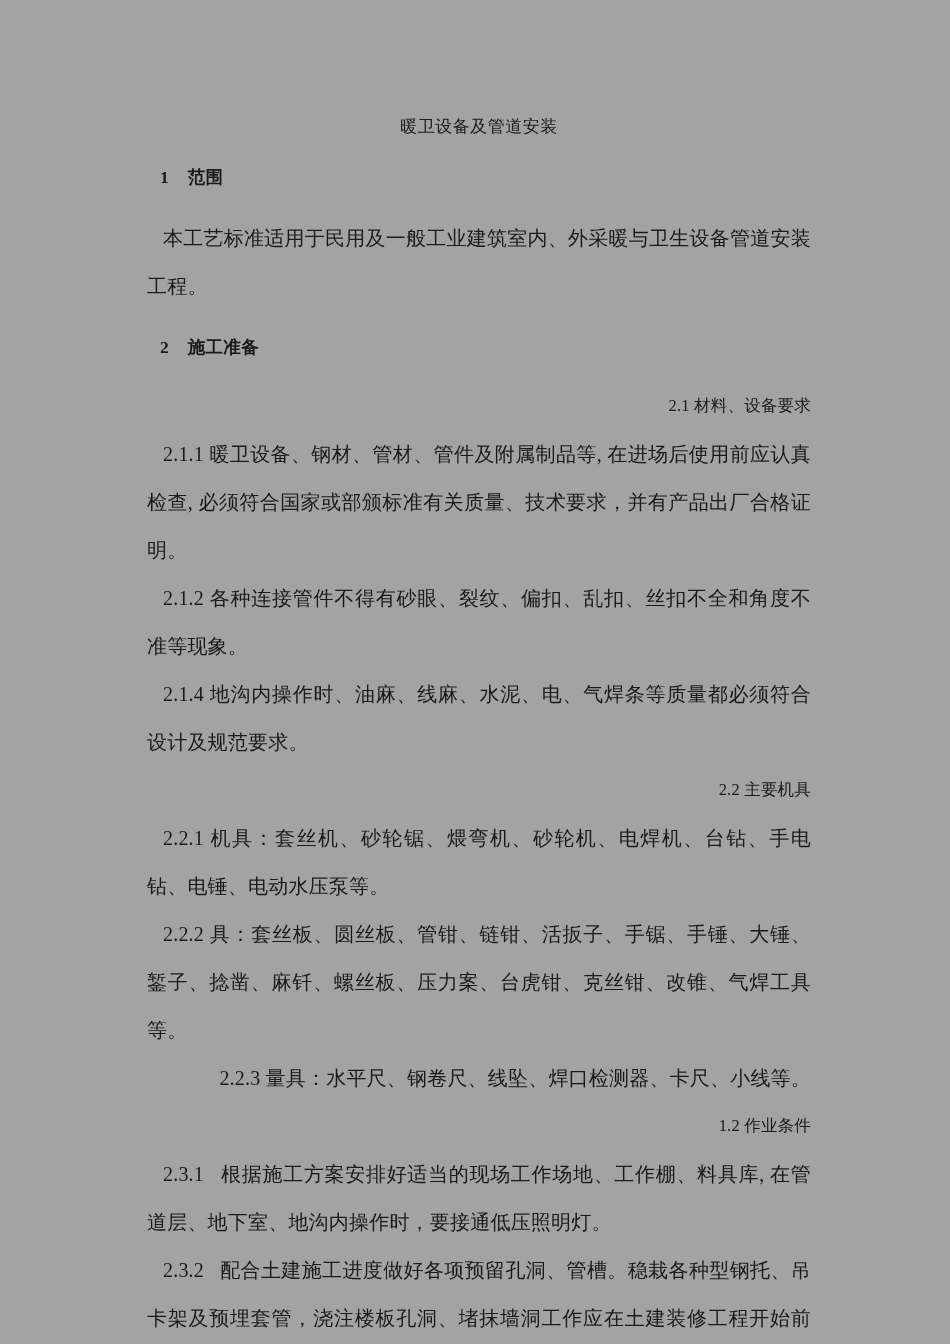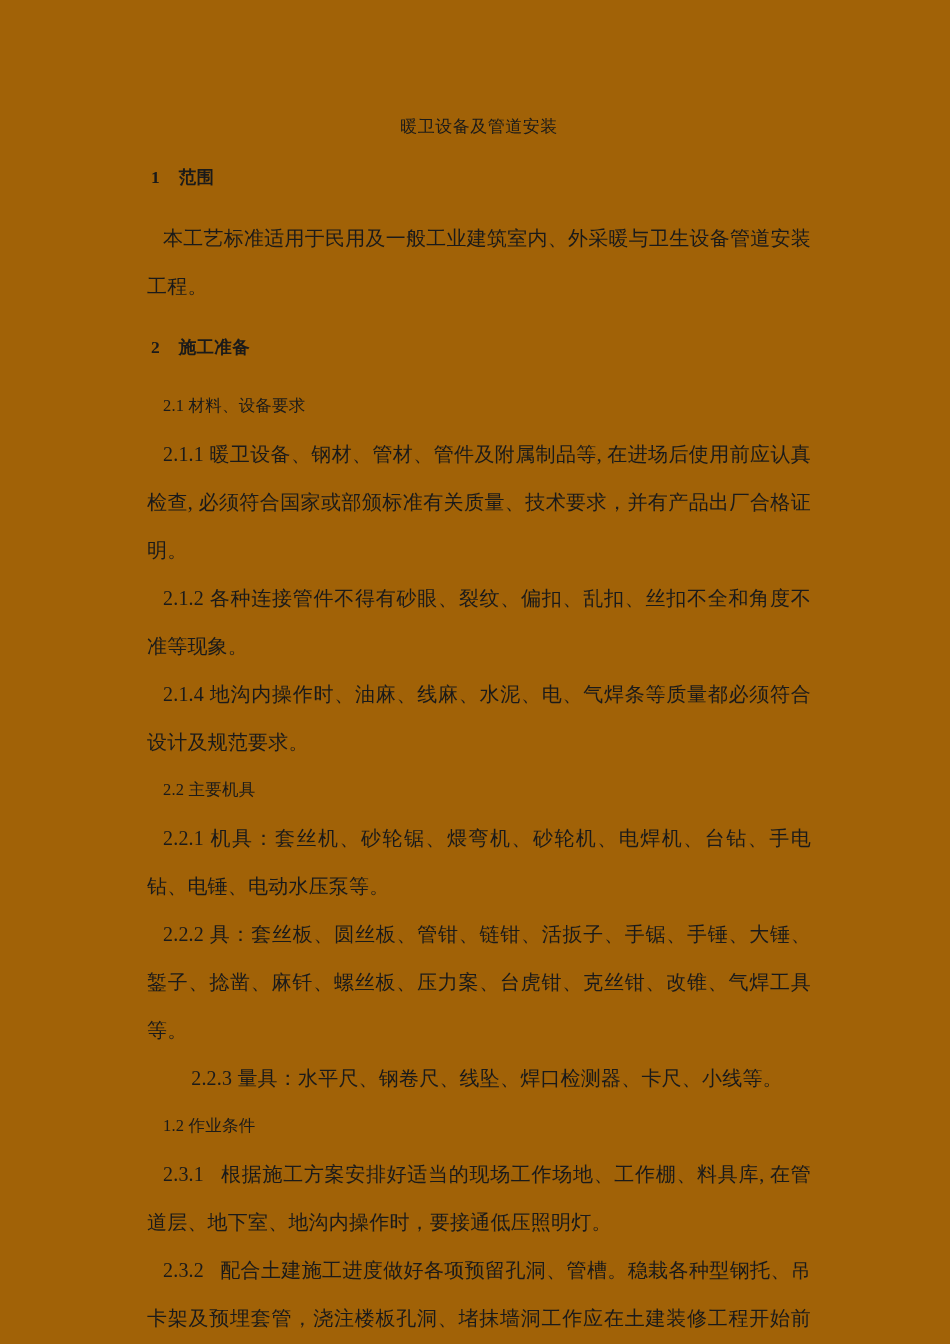--- a/index.html
+++ b/index.html
@@ -5,21 +5,21 @@
   html, body {
     margin: 0;
     padding: 0;
     background: #ffffff;
   }
 
   .page {
     position: relative;
     width: 950px;
     height: 1344px;
-    background: #a16207;
+    background: #a3a3a3;
     margin: 0 auto;
     overflow: hidden;
     font-family: "Liberation Serif", "DejaVu Serif", serif;
     color: #1a1a1a;
     -webkit-font-smoothing: antialiased;
   }
 
   
   .content {
     position: absolute;
@@ -37,21 +37,21 @@
     letter-spacing: 0.5px;
     margin: 0 0 18px 0;
     color: #1a1a1a;
   }
 
   
   .heading {
     font-size: 17.5px;
     line-height: 30px;
     font-weight: bold;
-    margin: 4px;
+    margin: 13px;
     padding: 0;
     letter-spacing: 0.3px;
     white-space: pre;
   }
 
   .heading-1 { margin-bottom: 22px; }
   .heading-2 { margin-top: 22px; margin-bottom: 20px; }
 
   
   .para {
@@ -60,29 +60,30 @@
     margin: 0;
     padding: 0;
     text-indent: 16px;
     text-align: justify;
     text-justify: inter-ideograph;
     letter-spacing: 0.2px;
     word-break: break-all;
   }
 
   
-  .para.last-short { text-align: center; }
+  .para.last-short { text-align: right; }
 
   
   .subhead {
     font-size: 16.5px;
     line-height: 48px;
     margin: 0;
     text-indent: 16px;
     letter-spacing: 0.2px;
+    text-align: right;
   }
 
   
   .num { white-space: pre; }
   .num-wide { white-space: pre; margin-top: 28px; }
 </style>
 </head>
 <body>
 
 <div class="page">

